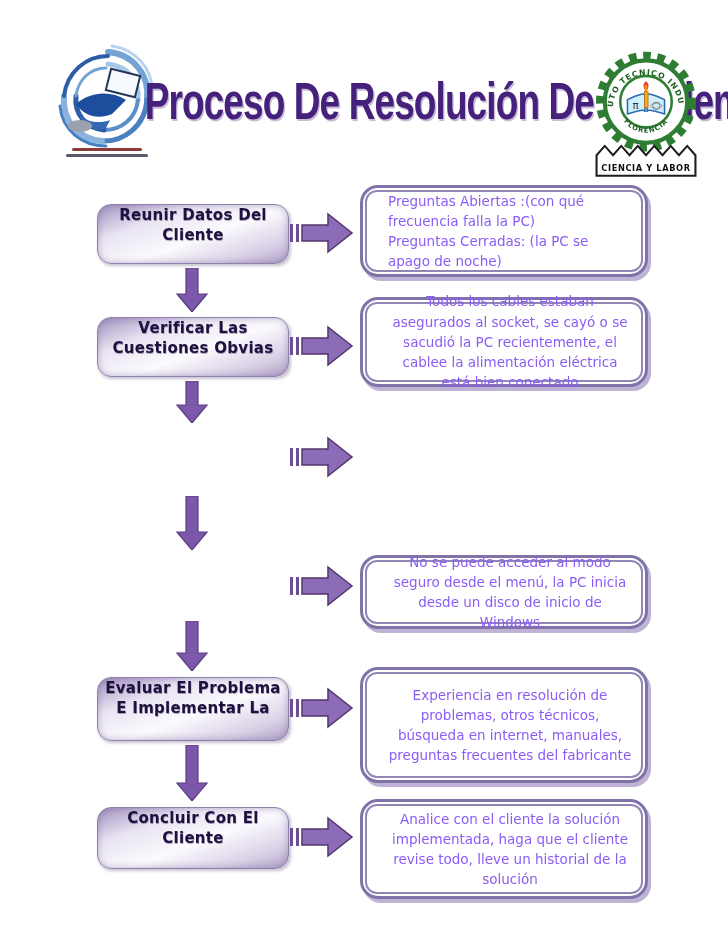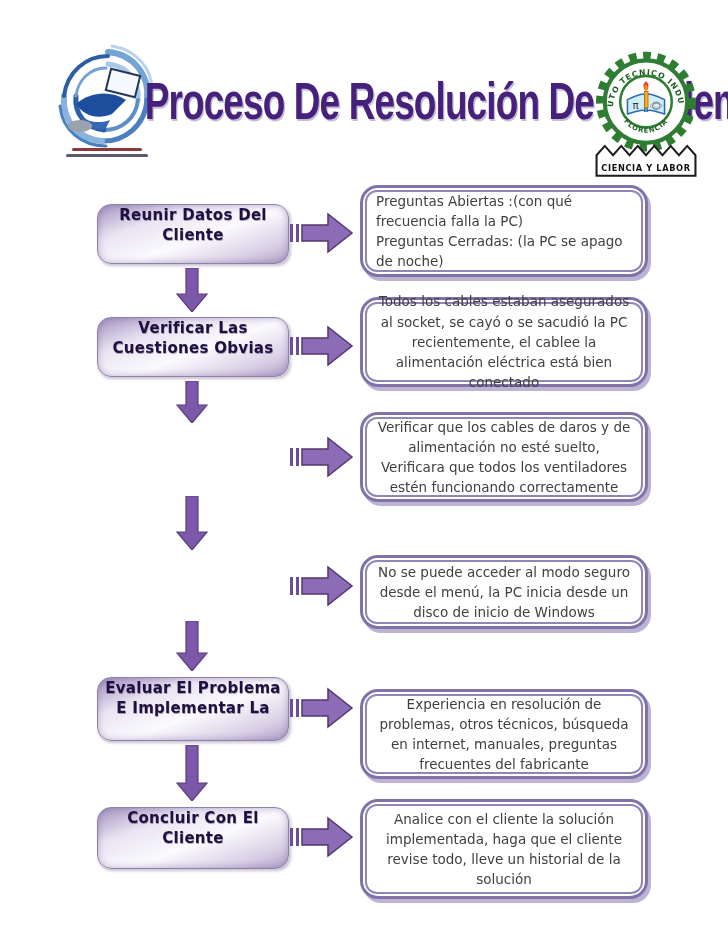--- a/index.html
+++ b/index.html
@@ -34,22 +34,23 @@
   .note{
     position:absolute;left:360px;width:288px;background:#fff;
     border:3px solid #8173a8;border-radius:18px;
     box-shadow:3px 4px 0 0 #beb3d5;
     display:flex;align-items:center;justify-content:center;box-sizing:border-box;
   }
   .note::before{
     content:"";position:absolute;inset:2px;border:2px solid #9187b6;border-radius:12px;pointer-events:none;
   }
   .note-text{
-    position:relative;padding:8px 13px;font-size:13.5px;line-height:1.5;color:#404040;
+    position:relative;padding:8px 13px;font-size:13.5px;line-height:1.5;color:#8b5cf6;
     white-space:pre-line;
+    margin-left:12px;
   }
   .note-text.center{text-align:center;}
   .note-text.left{text-align:left;}
   .arrow{position:absolute;}
 </style>
 </head>
 <body>
 
 <div id="canvas">
 
@@ -170,27 +171,23 @@
     <path d="M12 15 h26 v-11 L62 23 L38 42 v-11 h-26 Z" fill="#8d6cb7" stroke="#53366e" stroke-width="1.5"></path>
   </svg>
 
   <div class="note" style="top:185px;height:92px">
     <div class="note-text left">Preguntas Abiertas :(con qué frecuencia falla la PC)
 Preguntas Cerradas: (la PC se apago de noche)</div>
   </div>
   <div class="note" style="top:297px;height:90px">
     <div class="note-text center">Todos los cables estaban asegurados al socket, se cayó o se sacudió la PC recientemente, el cablee la alimentación eléctrica está bien conectado</div>
   </div>
-  <div class="note" style="top:412px;height:90px">
-    <div class="note-text center">Verificar que los cables de daros y de alimentación no esté suelto,
-Verificara que todos los ventiladores estén funcionando correctamente</div>
-  </div>
   <div class="note" style="top:555px;height:74px">
     <div class="note-text center">No se puede acceder al modo seguro desde el menú, la PC inicia desde un disco de inicio de Windows</div>
   </div>
-  <div class="note" style="top:689px;height:90px">
+  <div class="note" style="top:667px;height:116px">
     <div class="note-text center">Experiencia en resolución de problemas, otros técnicos, búsqueda en internet, manuales, preguntas frecuentes del fabricante</div>
   </div>
   <div class="note" style="top:799px;height:100px">
     <div class="note-text center">Analice con el cliente la solución implementada, haga que el cliente revise todo, lleve un historial de la solución</div>
   </div>
 
 </div>
 
 </body></html>

